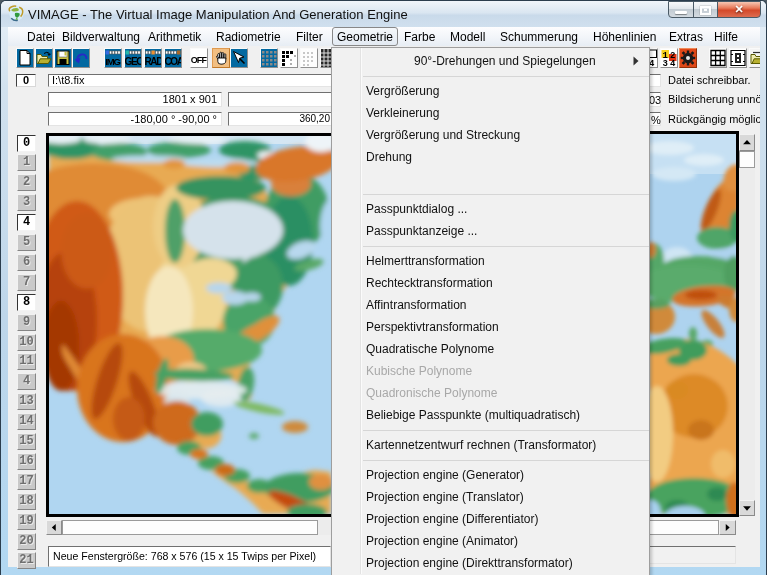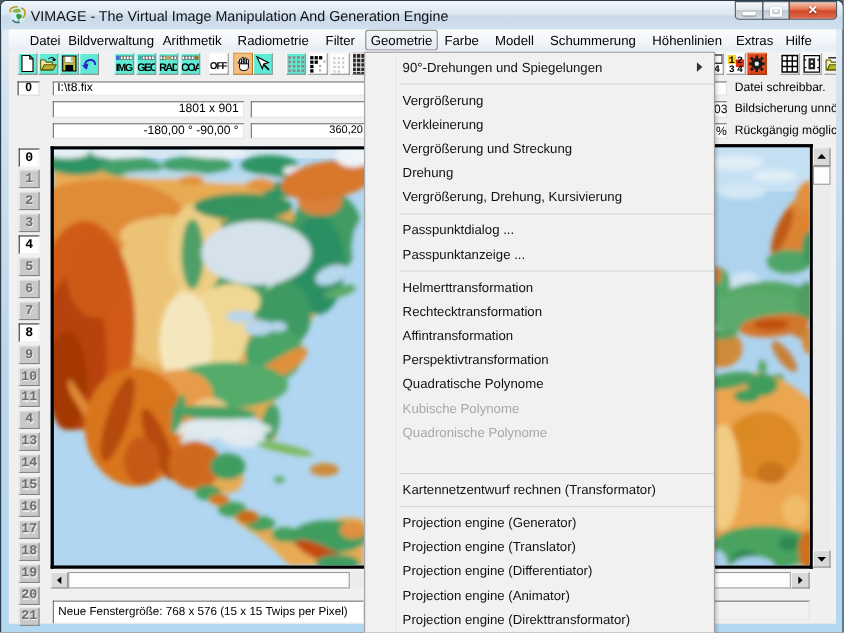--- a/index.html
+++ b/index.html
@@ -24,21 +24,21 @@
 .maxbox { position:absolute; left:6px; top:4px; width:11px; height:9px; border:2px solid #fff; box-shadow:0 0 1px rgba(0,0,0,.5); }
 .maxin { position:absolute; left:2px; top:1px; width:3px; height:2px; background:#fff; }
 .xmark { position:absolute; left:0; top:1px; width:100%; text-align:center; color:#fff; font-size:11px; font-weight:bold; text-shadow:0 1px 2px rgba(0,0,0,.6); }
 #client { position:absolute; left:8px; top:27px; width:752px; height:540px; background:#f0f0f0; }
 #menubar { position:absolute; left:8px; top:27px; width:752px; height:19px;
   background:linear-gradient(180deg,#fdfdfe 0%,#f2f5f9 55%,#e7edf4 100%); font-size:12px; color:#000; }
 .mi { position:absolute; top:3px; white-space:nowrap; }
 #geobtn { position:absolute; left:324px; top:0px; width:66px; height:19px; border:1px solid #888; border-radius:3px;
   background:linear-gradient(180deg,#f5f8fb,#e3eaf2); }
 #toolbar { position:absolute; left:8px; top:46px; width:752px; height:26px; background:#f0f0f0; overflow:hidden; }
-.tb { position:absolute; top:2px; width:18px; height:20px; background:#5eead4;
+.tb { position:absolute; top:2px; width:18px; height:20px; background:#0369a1;
   border:1px solid; border-color:#fafafa #909090 #909090 #fafafa; overflow:hidden; }
 .tb svg { position:absolute; left:0; top:0; }
 .fld { position:absolute; background:#fff; border:1px solid; border-color:#707070 #e4e4e4 #e4e4e4 #707070; font-size:11px; color:#000; white-space:nowrap; overflow:hidden; }
 #rstats { position:absolute; left:668px; top:72px; width:92px; height:58px; overflow:hidden; font-size:11px; color:#000; }
 #rstats div { position:absolute; left:0; white-space:nowrap; }
 .sb { position:absolute; left:17px; width:19px; height:17px; background:#c9c9c9; border:1px solid; border-color:#f2f2f2 #858585 #858585 #f2f2f2;
   font-family:"Liberation Mono",monospace; font-size:12px; font-weight:bold; color:#6f6f6f; text-align:center; line-height:15px;
   text-shadow:1px 1px 0 #eaeaea; }
 .sb.on { background:#fff; color:#000; border-color:#333 #f2f2f2 #f2f2f2 #333; text-shadow:none; }
 #lwin { position:absolute; left:46px; top:133px; width:285px; height:384px; border:3px solid #000; border-right:none; background:#b2d7f2; overflow:hidden; }
@@ -571,41 +571,41 @@
   <svg class="arr" viewBox="0 0 17 15">
       <path d="M6.5,3.5 L11,7.5 L6.5,11.5 Z" fill="#000"></path>
     </svg>
   </div>
 
 <div class="fld" style="left:649px; top:546px; width:87px; height:18px; background:#f1f1f1;"></div>
 
 <div id="menu">
   <div id="gutline"></div>
     <div id="gutline2"></div>
-  <div class="it" style="top:2px;">90°-Drehungen und Spiegelungen</div>
+  <div class="it" style="top:2px;margin-left:48px;">90°-Drehungen und Spiegelungen</div>
   <svg style="position:absolute; left:301px; top:8px;" width="6" height="10" viewBox="0 0 6 10">
       <path d="M0.5,0.5 L5.5,5 L0.5,9.5 Z" fill="#333"></path>
     </svg>
   <div class="sep" style="top:28px;"></div>
   <div class="it" style="top:32px;">Vergrößerung</div>
   <div class="it" style="top:54px;">Verkleinerung</div>
   <div class="it" style="top:76px;">Vergrößerung und Streckung</div>
   <div class="it" style="top:98px;">Drehung</div>
-  <div class="it" style="top:120px;">Vergrößerung, Drehung, Kursivierung</div>
   <div class="sep" style="top:146px;"></div>
   <div class="it" style="top:150px;">Passpunktdialog ...</div>
   <div class="it" style="top:172px;">Passpunktanzeige ...</div>
   <div class="sep" style="top:198px;"></div>
   <div class="it" style="top:202px;">Helmerttransformation</div>
   <div class="it" style="top:224px;">Rechtecktransformation</div>
   <div class="it" style="top:246px;">Affintransformation</div>
   <div class="it" style="top:268px;">Perspektivtransformation</div>
   <div class="it" style="top:290px;">Quadratische Polynome</div>
   <div class="it gray" style="top:312px;">Kubische Polynome</div>
   <div class="it gray" style="top:334px;">Quadronische Polynome</div>
+  <div class="it" style="top:356px;">Beliebige Passpunkte (multiquadratisch)</div>
   <div class="sep" style="top:382px;"></div>
   <div class="it" style="top:386px;">Kartennetzentwurf rechnen (Transformator)</div>
   <div class="sep" style="top:412px;"></div>
   <div class="it" style="top:416px;">Projection engine (Generator)</div>
   <div class="it" style="top:438px;">Projection engine (Translator)</div>
   <div class="it" style="top:460px;">Projection engine (Differentiator)</div>
   <div class="it" style="top:504px;">Projection engine (Direkttransformator)</div>
   <div class="it" style="top:482px;">Projection engine (Animator)</div>
 </div>
 

